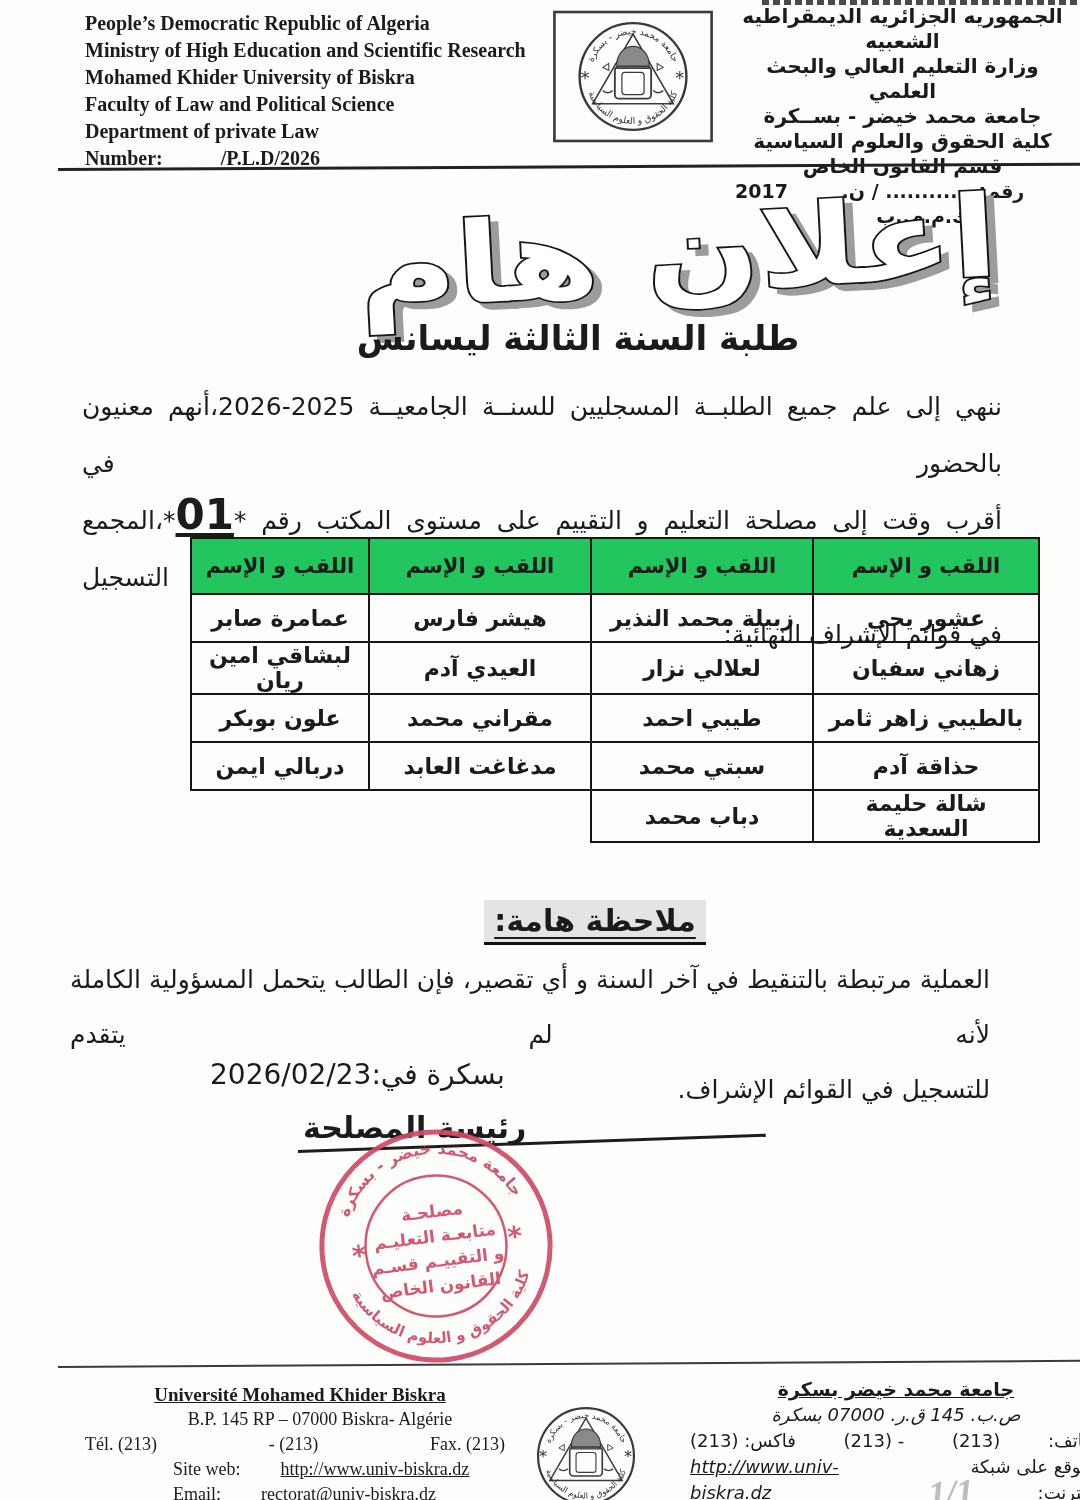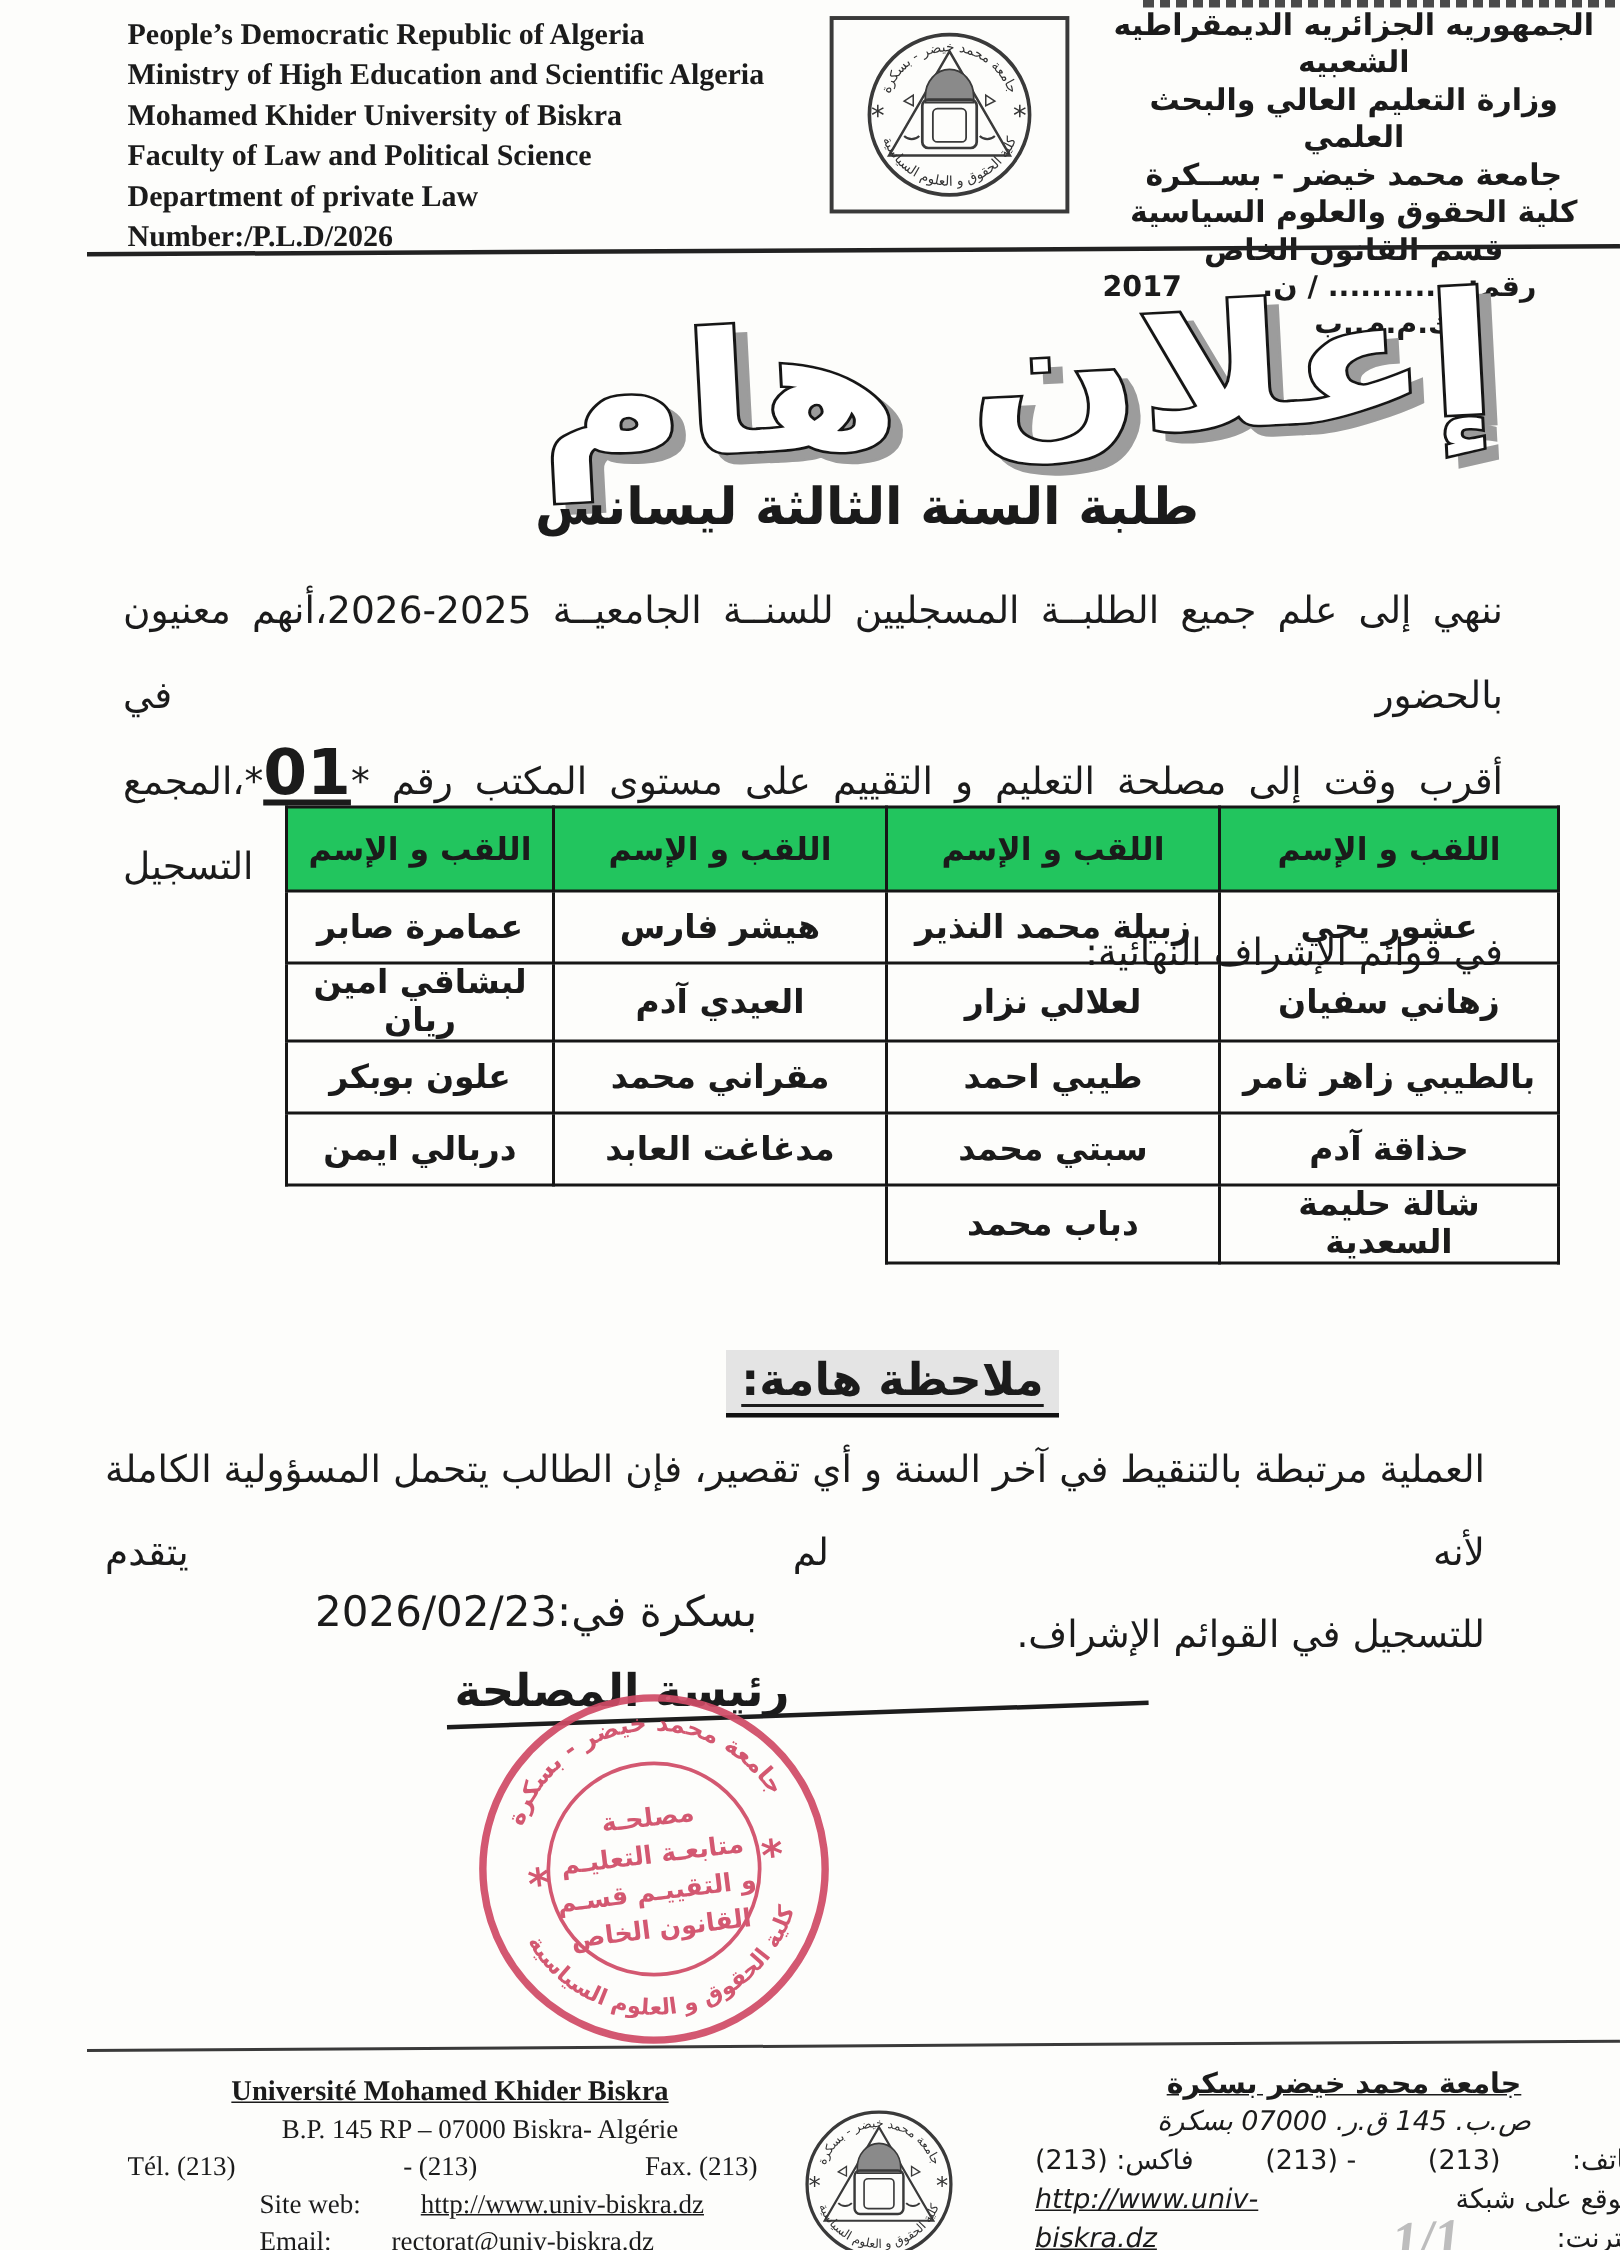--- a/index.html
+++ b/index.html
@@ -8,21 +8,21 @@
   .en{font-family:"Liberation Serif",serif;}
   .ar{direction:rtl;font-family:"DejaVu Sans",sans-serif;}
   .abs{position:absolute;}
 
   
   .artifact-top{left:762px;top:0;width:318px;height:5px;
     background:repeating-linear-gradient(90deg,#4a4a4a 0 7px,#fdfdfb 7px 11px);}
 
   
   .hdr-en{left:85px;top:10px;width:470px;font-size:20px;font-weight:bold;line-height:27px;}
-  .hdr-en .numrow{display:flex;}
+  .hdr-en .numrow{display:flex;gap:58px;}
   .hdr-ar{left:735px;top:4px;width:335px;font-size:20px;font-weight:bold;line-height:25px;text-align:center;}
   .hdr-ar .numline{display:flex;justify-content:flex-start;gap:8px;font-size:19px;}
   .logo-box{left:552px;top:10px;}
   .hdr-rule{left:58px;top:168px;width:1022px;height:3px;background:#222;transform:rotate(-0.3deg);transform-origin:left center;}
 
   
   .title-wrap{left:290px;top:168px;width:760px;height:180px;transform:rotate(-3deg);}
 
   .subtitle{left:0;top:318px;width:1080px;text-align:center;font-size:34px;font-weight:bold;transform:translateX(38px);}
 
@@ -79,21 +79,21 @@
 </style>
 </head>
 <body>
 
 <div class="page">
 
   <div class="abs artifact-top"></div>
 
   <div class="abs hdr-en en">
     <div>People’s Democratic Republic of Algeria</div>
-    <div>Ministry of High Education  and Scientific Algeria</div>
+    <div>Ministry of High Education  and Scientific Research</div>
     <div>Mohamed Khider University of Biskra</div>
     <div>Faculty of Law and Political Science</div>
     <div>Department of private  Law</div>
     <div class="numrow">
       <span>Number:</span>
       <span>/P.L.D/2026</span>
     </div>
   </div>
 
   <svg class="abs logo-box" width="162" height="133" viewBox="0 0 160 132">

